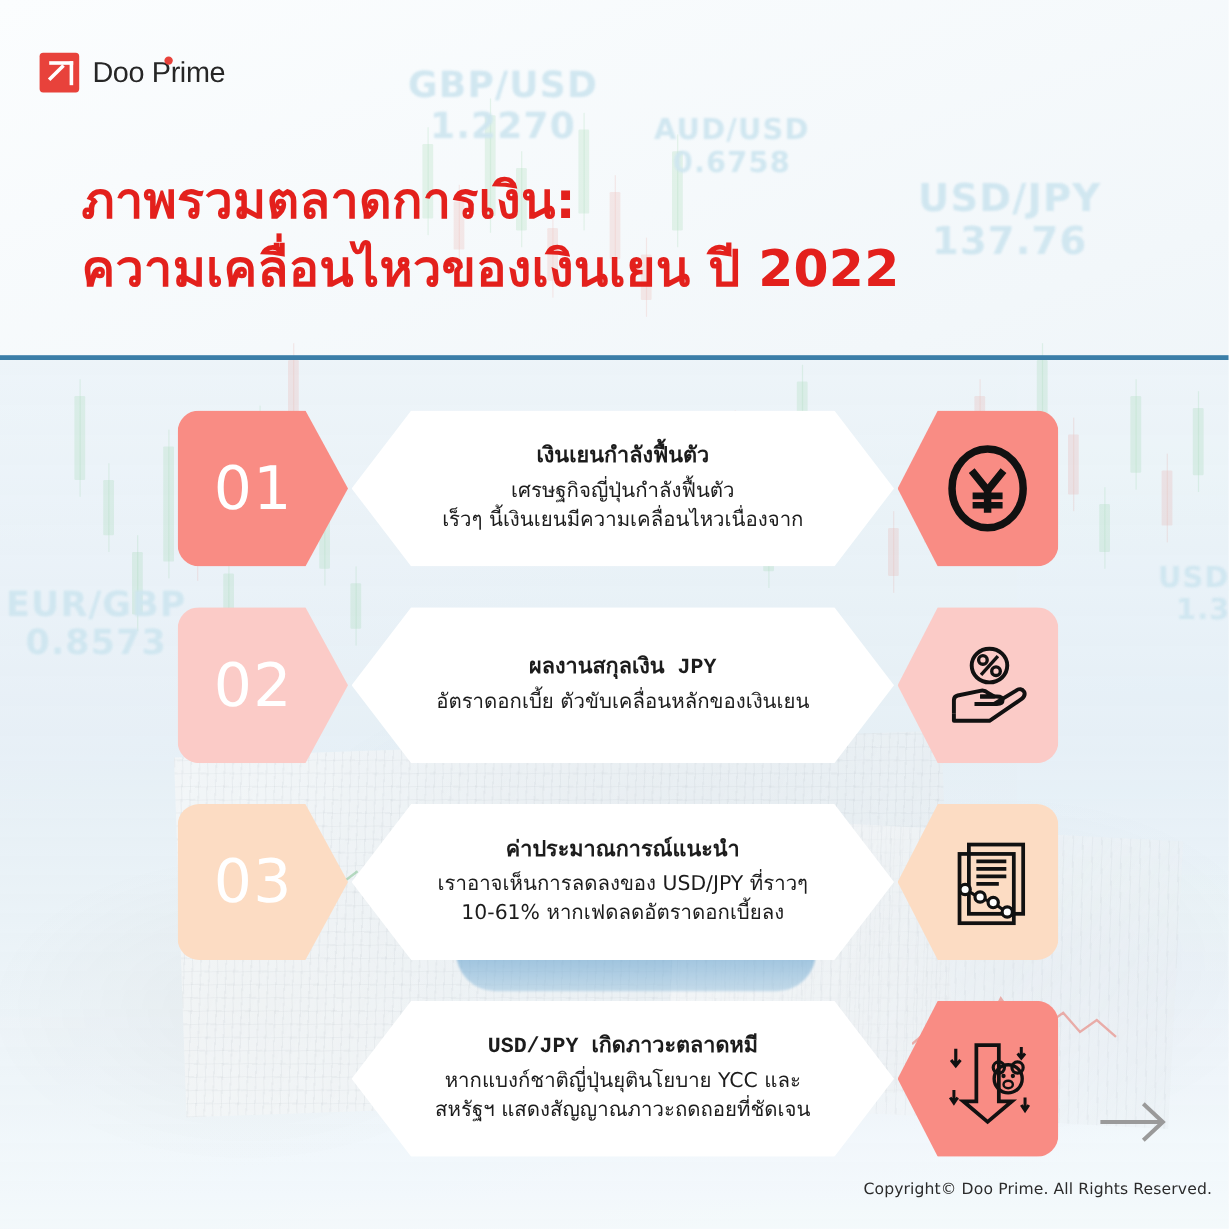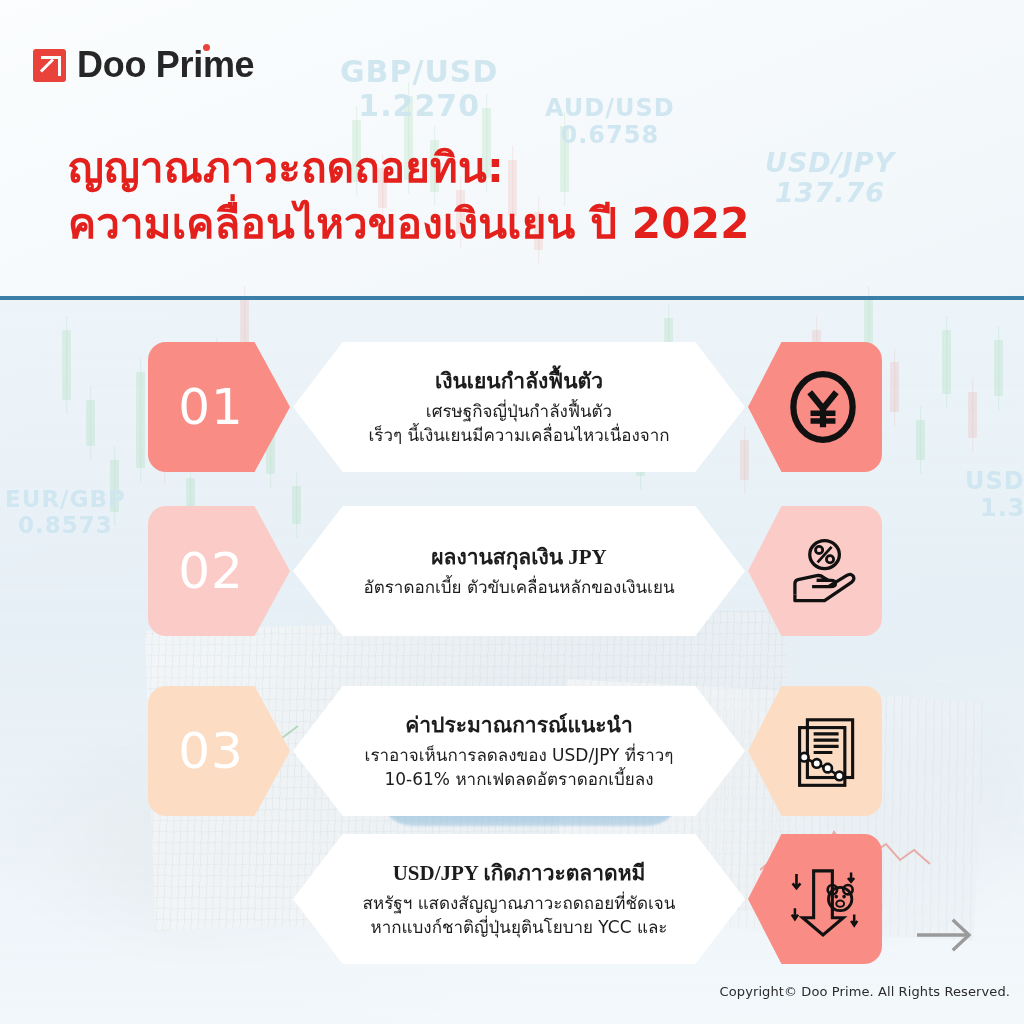--- a/index.html
+++ b/index.html
@@ -163,22 +163,22 @@
     position: absolute;
     left: 7.5px;
     top: 21px;
     width: 17px;
     height: 3.2px;
     background: #fff;
     transform: rotate(-45deg);
     transform-origin: left center;
   }
   .logo-text {
-    font-size: 36px;
-    font-weight: 700;
+    font-size: 24px;
+    font-weight: 400;
     color: #262626;
     letter-spacing: -0.3px;
     position: relative;
     white-space: nowrap;
   }
   .logo-dot {
     position: absolute;
     width: 7px;
     height: 7px;
     border-radius: 50%;
@@ -257,26 +257,26 @@
     clip-path: polygon(0% 50%, 11% 0%, 89% 0%, 100% 50%, 89% 100%, 11% 100%);
     display: flex;
     flex-direction: column;
     align-items: center;
     justify-content: center;
     text-align: center;
     padding: 0 58px;
     box-sizing: border-box;
   }
   .card .card-title {
-    font-size: 21px;
+    font-size: 18px;
     font-weight: 700;
     color: #1c1c1c;
     line-height: 1.35;
     margin-bottom: 3px;
-    font-family: Liberation Serif, serif;
+    font-family: Liberation Mono, monospace;
   }
   .card .card-body {
     font-size: 17px;
     font-weight: 400;
     color: #1c1c1c;
     line-height: 1.42;
     font-family: "DejaVu Sans", "Liberation Sans", sans-serif;
   }
 
   .icon-badge {
@@ -432,45 +432,45 @@
       </div>
     <div id="watermarks">
         <div class="wm" style="left: 340px; top: 55px; font-size: 30px;">
           <span class="wm-pair">GBP/USD</span>
           <span class="wm-val">1.2270</span>
         </div>
         <div class="wm" style="left: 545px; top: 95px; font-size: 24px;">
           <span class="wm-pair">AUD/USD</span>
           <span class="wm-val">0.6758</span>
         </div>
-        <div class="wm" style="left: 765px; top: 148px; font-size: 27px; font-style: italic;">
+        <div class="wm" style="left: 765px; top: 148px; font-size: 32px;">
           <span class="wm-pair">USD/JPY</span>
           <span class="wm-val">137.76</span>
         </div>
-        <div class="wm" style="left: 5px; top: 487px; font-size: 23px;">
+        <div class="wm" style="left: 5px; top: 487px; font-size: 29px;">
           <span class="wm-pair">EUR/GBP</span>
           <span class="wm-val">0.8573</span>
         </div>
         <div class="wm" style="left: 965px; top: 468px; font-size: 24px;">
           <span class="wm-pair">USD/CAD</span>
           <span class="wm-val">1.3560</span>
         </div>
       </div>
   </div>
 
   <div class="logo-wrap">
     <div class="logo-mark"></div>
     <div class="logo-text">
       <span>Doo Prime</span>
       <span class="logo-dot"></span>
     </div>
   </div>
 
   <div class="title-block">
-    <div class="title-line">ญญาณภาวะถดถอยทิน:</div>
+    <div class="title-line">ภาพรวมตลาดการเงิน:</div>
     <div class="title-line">ความเคลื่อนไหวของเงินเยน ปี 2022</div>
   </div>
 
   <div class="divider"></div>
 
   <div class="rows" id="rows">
       <div class="row" style="top: 42px;">
         <div class="num-badge" style="background: rgb(249, 140, 132);">
           <span class="num">01</span>
         </div>
@@ -502,21 +502,21 @@
       <ellipse cx="52" cy="29" rx="19" ry="18" fill="none" stroke="#111" stroke-width="4.2"></ellipse>
       <circle cx="45" cy="23" r="4.6" fill="none" stroke="#111" stroke-width="3.6"></circle>
       <circle cx="59" cy="35" r="4.6" fill="none" stroke="#111" stroke-width="3.6"></circle>
       <line x1="61" y1="19" x2="43" y2="39" stroke="#111" stroke-width="3.6"></line>
       <path d="M14 80 L14 66 Q14 62 18 61 L42 56 Q47 55 50 58 L57 62 L42 62" fill="none" stroke="#111" stroke-width="4.2" stroke-linejoin="round"></path>
       <path d="M42 62 L60 62 Q66 62 66 66 Q66 70 60 70 L36 70" fill="none" stroke="#111" stroke-width="4.2" stroke-linejoin="round"></path>
       <path d="M57 70 L80 56 Q86 52 89 57 Q91 61 86 65 L52 88 L14 88 L14 80" fill="none" stroke="#111" stroke-width="4.2" stroke-linejoin="round"></path>
     </svg>
         </div>
       </div>
-      <div class="row" style="top: 386px;">
+      <div class="row" style="top: 370px;">
         <div class="num-badge" style="background: rgb(252, 220, 195);">
           <span class="num">03</span>
         </div>
         <div class="card">
           <div class="card-title">ค่าประมาณการณ์แนะนำ</div>
           <div class="card-body">เราอาจเห็นการลดลงของ USD/JPY ที่ราวๆ</div>
           <div class="card-body">10-61% หากเฟดลดอัตราดอกเบี้ยลง</div>
         </div>
         <div class="icon-badge" style="background: rgb(252, 220, 195);">
           <svg width="78" height="78" viewBox="0 0 100 100">
@@ -530,22 +530,22 @@
       <circle cx="26" cy="58" r="5.5" fill="#fff" stroke="#111" stroke-width="3.4"></circle>
       <circle cx="42" cy="66" r="5.5" fill="#fff" stroke="#111" stroke-width="3.4"></circle>
       <circle cx="56" cy="72" r="5.5" fill="#fff" stroke="#111" stroke-width="3.4"></circle>
       <circle cx="71" cy="82" r="5.5" fill="#fff" stroke="#111" stroke-width="3.4"></circle>
     </svg>
         </div>
       </div>
       <div class="row" style="top: 534px;">
         <div class="card">
           <div class="card-title">USD/JPY เกิดภาวะตลาดหมี</div>
+          <div class="card-body">หากแบงก์ชาติญี่ปุ่นยุตินโยบาย YCC และ</div>
           <div class="card-body">สหรัฐฯ แสดงสัญญาณภาวะถดถอยที่ชัดเจน</div>
-          <div class="card-body">หากแบงก์ชาติญี่ปุ่นยุตินโยบาย YCC และ</div>
         </div>
         <div class="icon-badge" style="background: rgb(249, 140, 132);">
           <svg width="78" height="78" viewBox="0 0 100 100">
       <path d="M38 14 L62 14 L62 74 L76 74 L50 96 L24 74 L38 74 Z" fill="none" stroke="#111" stroke-width="4"></path>
       <circle cx="72" cy="50" r="15" fill="none" stroke="#111" stroke-width="3.6"></circle>
       <circle cx="62" cy="38" r="6" fill="none" stroke="#111" stroke-width="3.4"></circle>
       <circle cx="82" cy="38" r="6" fill="none" stroke="#111" stroke-width="3.4"></circle>
       <circle cx="67" cy="47" r="2.3" fill="#111"></circle>
       <circle cx="77" cy="47" r="2.3" fill="#111"></circle>
       <ellipse cx="72" cy="56" rx="5" ry="4" fill="none" stroke="#111" stroke-width="2.6"></ellipse>

